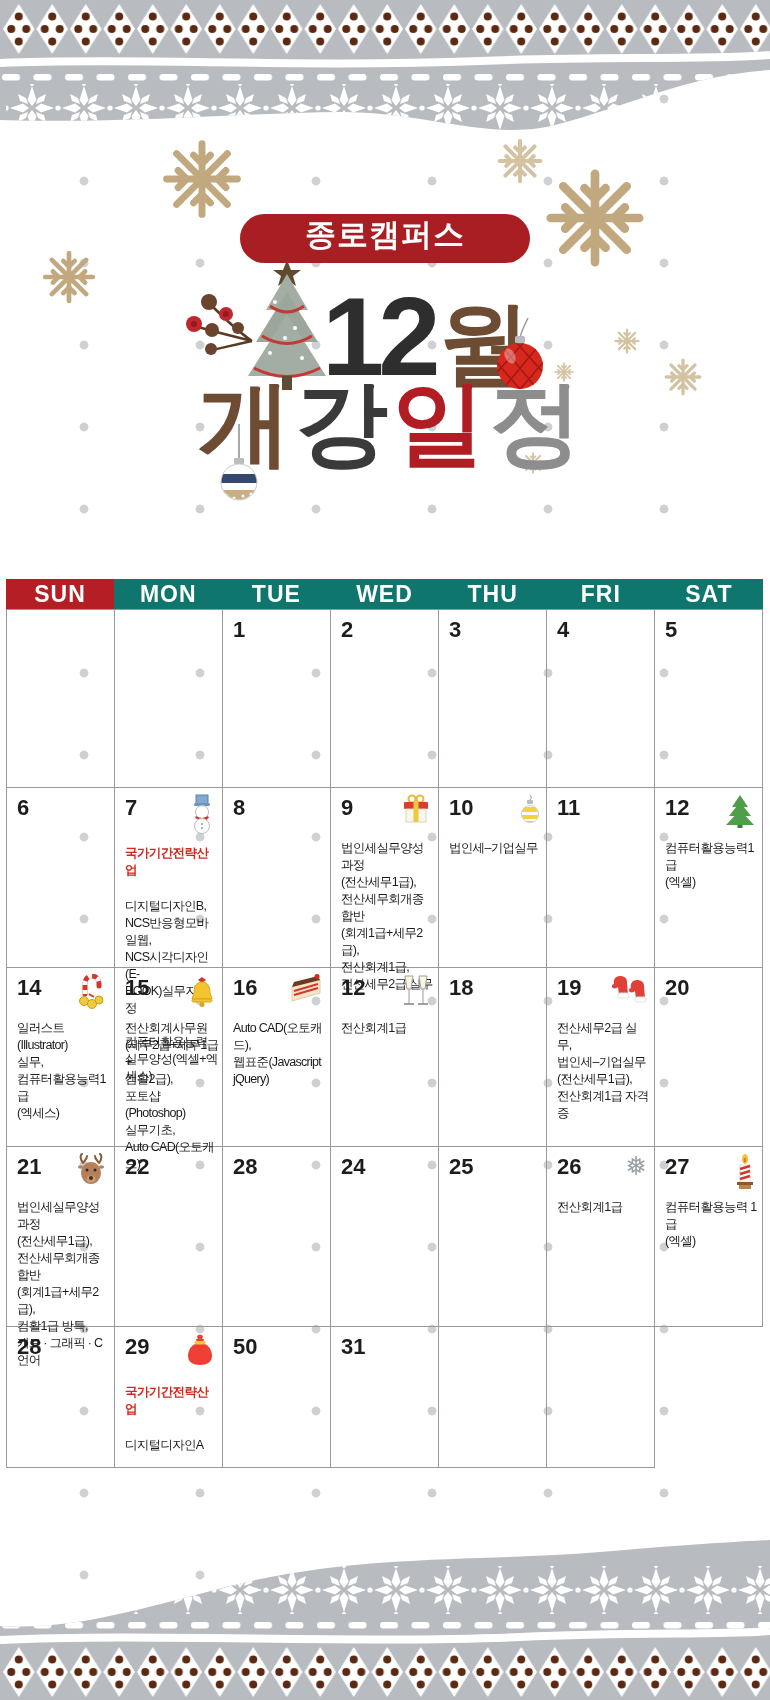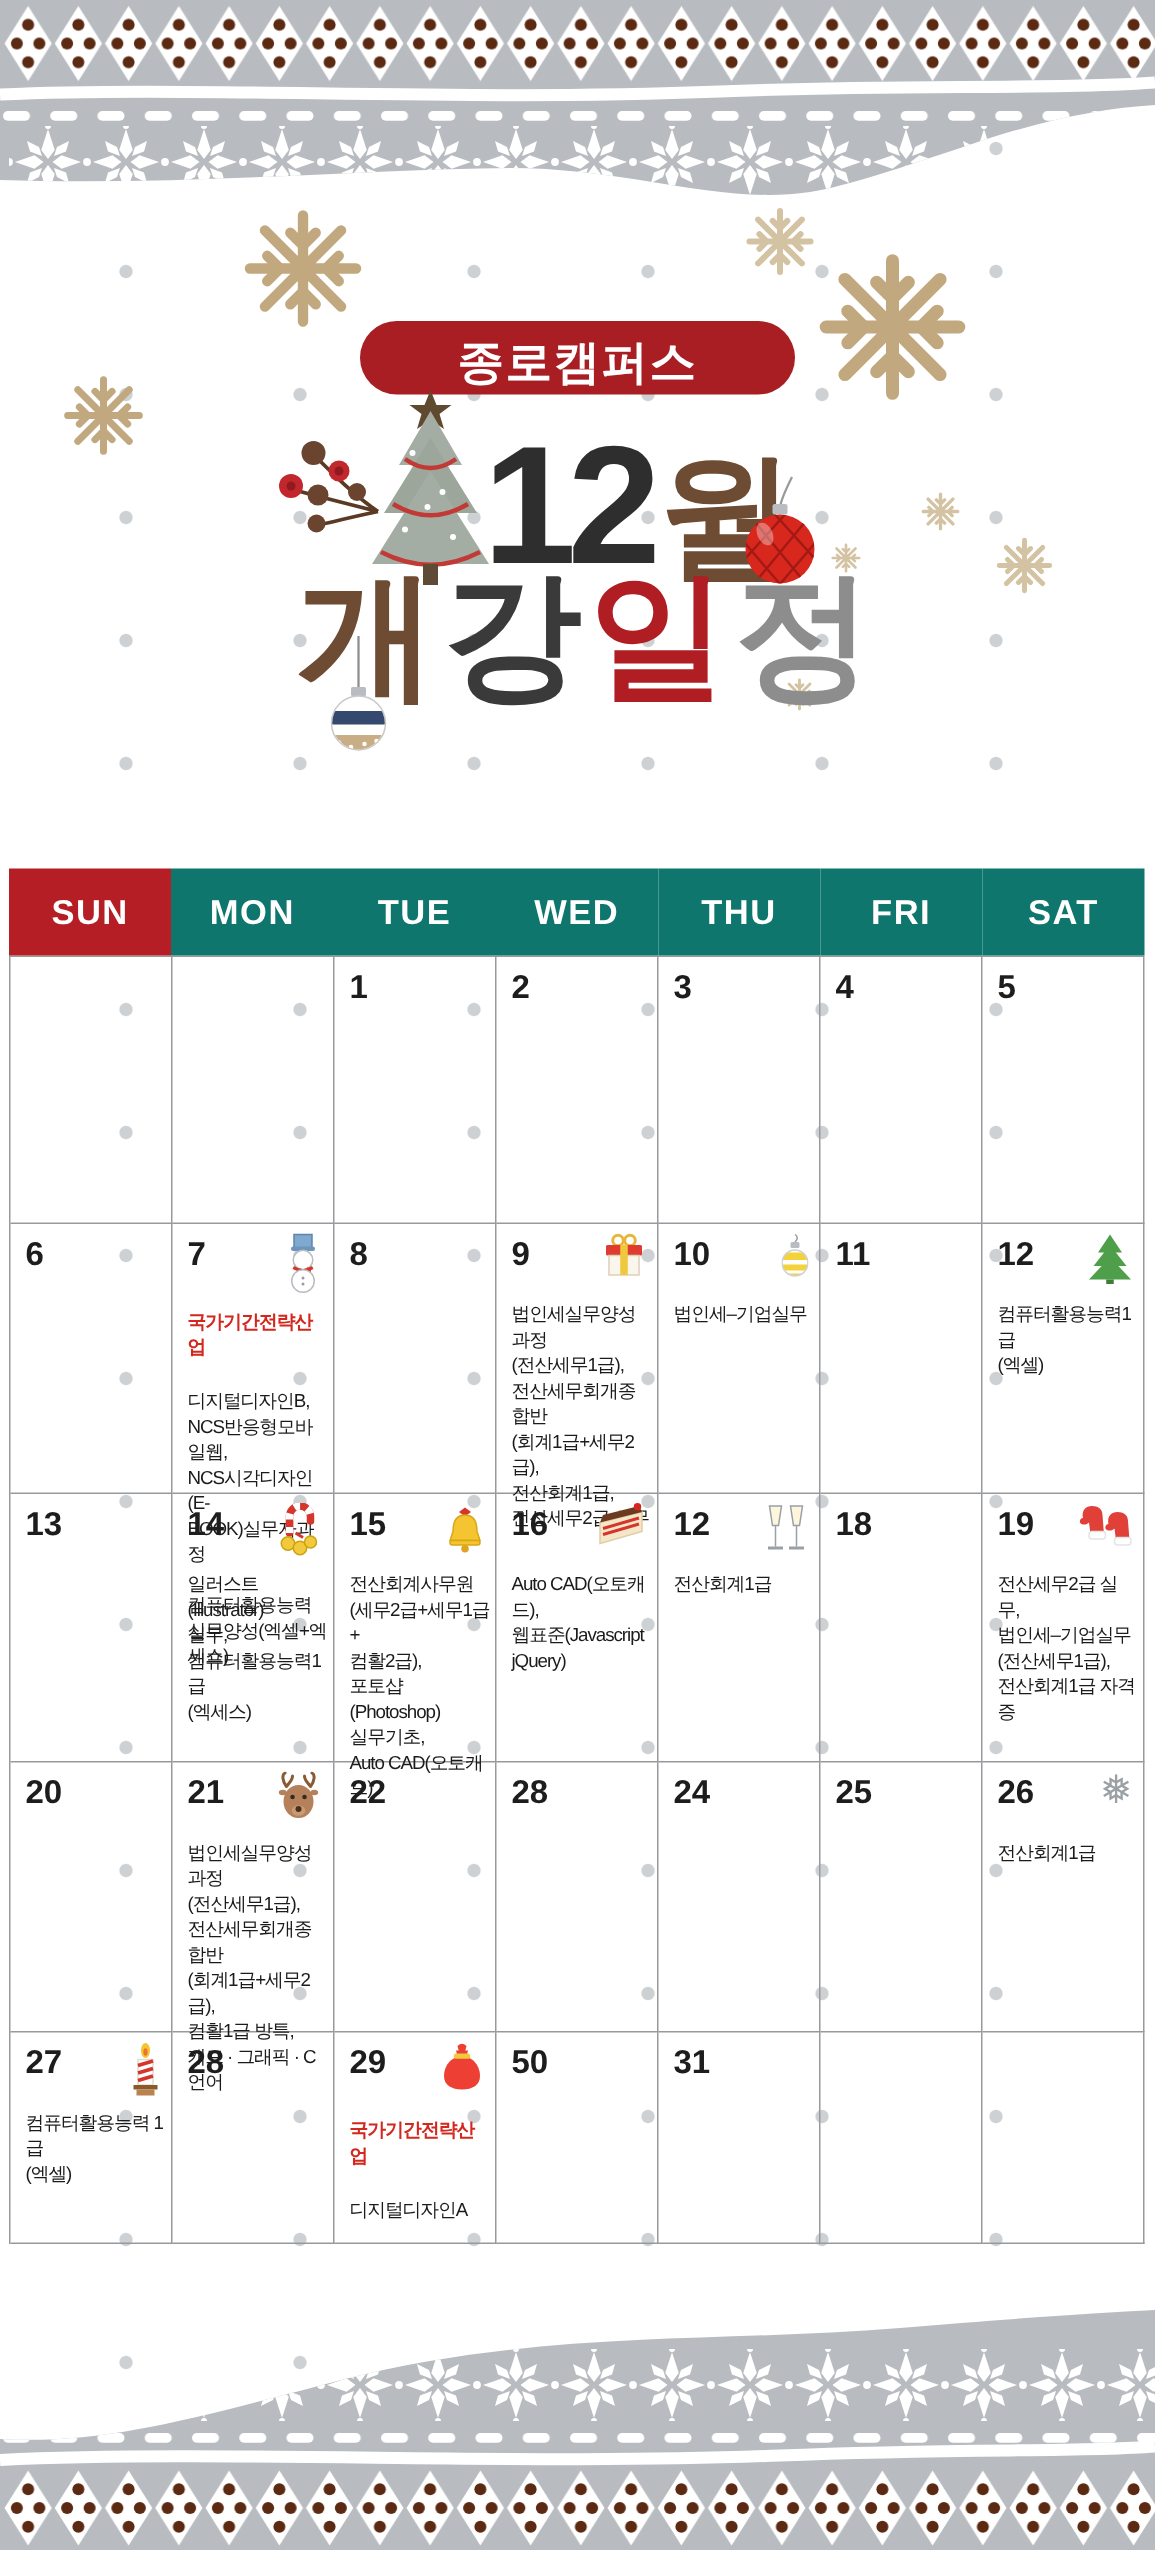--- a/index.html
+++ b/index.html
@@ -5,31 +5,31 @@
   html,body{margin:0;padding:0;}
   body{width:770px;height:1700px;font-family:"Liberation Sans","DejaVu Sans",sans-serif;}
   .page{position:relative;width:770px;height:1700px;overflow:hidden;background:#fff;
         background-image:radial-gradient(circle,#cdd1d4 0 4px,transparent 4.8px);
         background-size:116px 82px;background-position:26px 58px;}
   svg{display:block;}
   .abs{position:absolute;}
   
   .badge{position:absolute;left:240px;top:214px;width:290px;height:49px;background:#a81e23;
          border-radius:25px;color:#fff;font-size:31px;font-weight:700;display:flex;
-         align-items:flex-end;justify-content:center;letter-spacing:1px;}
+         align-items:flex-start;justify-content:center;letter-spacing:1px;}
   .t1{position:absolute;left:322px;top:281px;display:flex;align-items:baseline;line-height:1;}
   .t1 .n{font-size:112px;font-weight:700;color:#2e2e2e;letter-spacing:-6px;}
   .t1 .m{font-size:92px;font-weight:700;color:#6e4b33;margin-left:4px;}
   .t2{position:absolute;left:198px;top:377px;line-height:1;font-size:93px;font-weight:700;letter-spacing:4px;white-space:nowrap;}
   .c-brown{color:#6e4b33}.c-dark{color:#3a3a3a}.c-red{color:#b01e24}.c-gray{color:#8d8d8d}
   .flake{position:absolute;color:#c2a87e;}
   .flake.lite{color:#d3c3a2;}
   
   .cal{position:absolute;left:6px;top:579px;width:757px;}
-  .calhead{display:grid;grid-template-columns:repeat(7,1fr);gap:0;background:#fff;height:58px;border-radius:18px;}
+  .calhead{display:grid;grid-template-columns:repeat(7,1fr);gap:0;background:#fff;height:30px;border-radius:18px;}
   .hc{background:#0f766e;color:#fff;display:flex;align-items:center;justify-content:center;
       font-weight:700;font-size:23px;letter-spacing:1px;}
   .hc.sun{background:#b41e24;}
   .calbody{display:grid;grid-template-columns:repeat(7,1fr);
            grid-template-rows:178px 180px 179px 180px 141px;
            border-left:1px solid #97999d;border-top:1px solid #97999d;}
   .c{position:relative;padding:7px 3px 0 10px;border-right:1px solid #97999d;border-bottom:1px solid #97999d;}
   .d{font-size:22px;font-weight:700;color:#1d1d1d;}
   .ic{position:absolute;top:6px;right:7px;}
   .tag{color:#d3281e;font-weight:700;font-size:12.5px;margin-top:24px;letter-spacing:-0.6px;}
@@ -296,21 +296,20 @@
             <polygon points="15,1 7,13 23,13" fill="#4f9e49"></polygon>
             <polygon points="15,8 4,22 26,22" fill="#4f9e49"></polygon>
             <polygon points="15,16 1,31 29,31" fill="#4f9e49"></polygon>
             <rect x="12.5" y="31" width="5" height="3" fill="#3f7d3a"></rect>
           </svg>
           </span>
         <div class="tx">컴퓨터활용능력1급
 (엑셀)</div>
       </div>
 
-      <div class="c"><span class="d">13</span></div>
       <div class="c">
         <span class="d">14</span>
         <span class="ic">
           <svg width="32" height="36" viewBox="0 0 32 36">
             <path d="M10,20 V9 a7,7 0 0 1 14,0 v3" fill="none" stroke="#d6352b" stroke-width="5" stroke-linecap="round"></path>
             <path d="M10,20 V9 a7,7 0 0 1 14,0 v3" fill="none" stroke="#fff" stroke-width="5" stroke-dasharray="4 5"></path>
             <path d="M14,20 l5,3" stroke="#d6352b" stroke-width="2"></path>
             <circle cx="9" cy="27" r="4.5" fill="#f2c93c" stroke="#caa40f"></circle>
             <circle cx="17" cy="30" r="4.5" fill="#f2c93c" stroke="#caa40f"></circle>
             <circle cx="24" cy="26" r="4" fill="#f2c93c" stroke="#caa40f"></circle>

